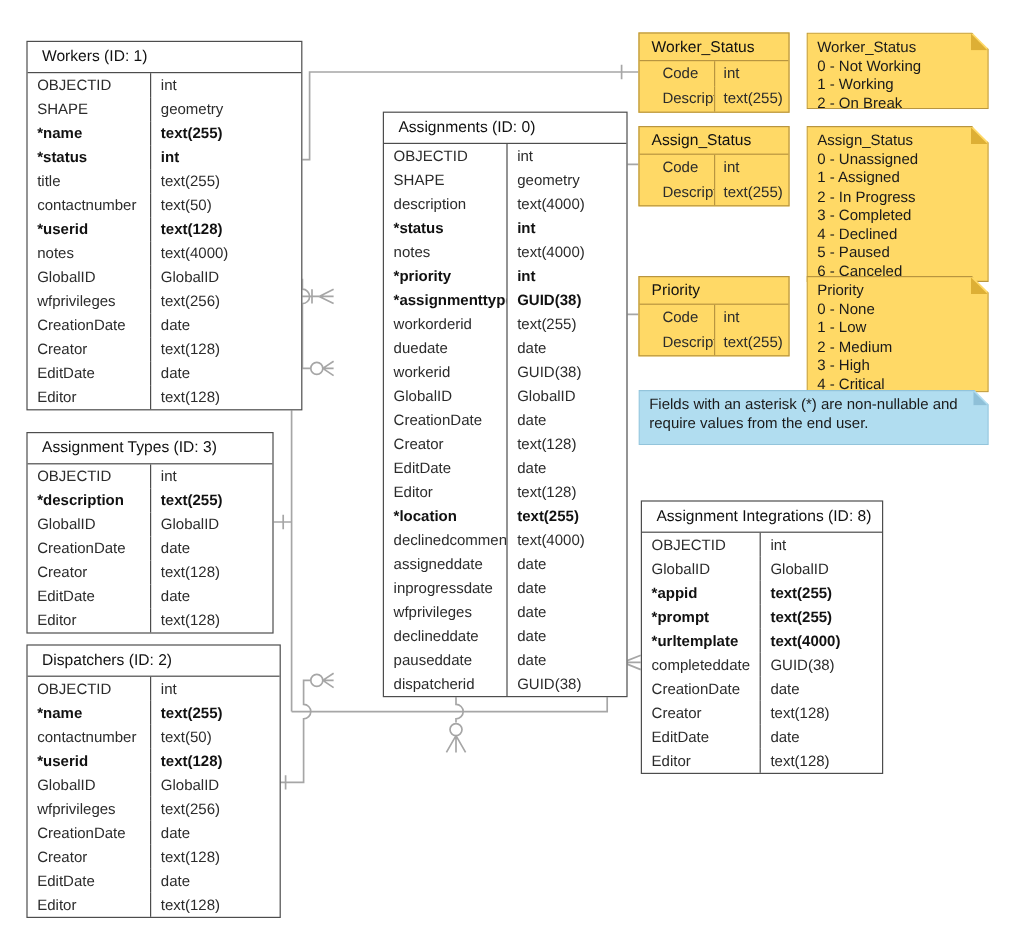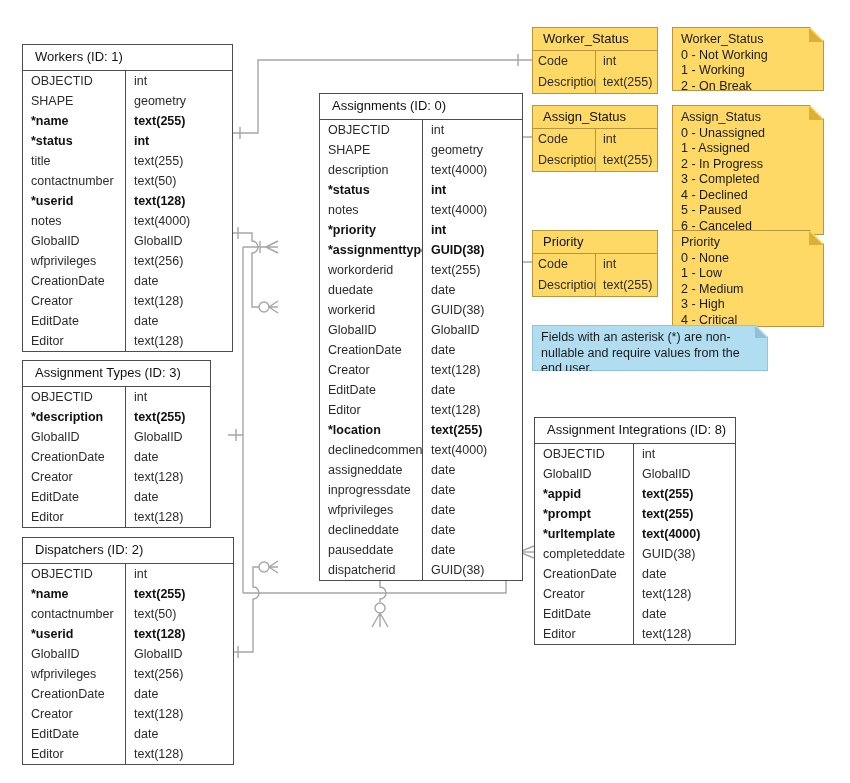--- a/index.html
+++ b/index.html
@@ -12,21 +12,21 @@
   .rows{position:relative;}
   .row{display:flex;height:20px;line-height:20px;font-size:12.5px;color:#2b2b2b;white-space:nowrap;}
   .fname{width:102px;padding-left:8px;box-sizing:border-box;overflow:hidden;}
   .ftype{flex:1;border-left:1px solid #4d4d4d;padding-left:8px;overflow:hidden;}
   .tbl.narrowcol .fname{width:98px;}
   .b{font-weight:bold;color:#111;}
   
   .ytbl{position:absolute;background:#FFD966;border:1px solid #B89540;box-sizing:border-box;z-index:2;}
   .ytbl .tbl-h{height:22px;line-height:21px;border-bottom:1px solid #B89540;padding-left:10px;}
   .ytbl .row{height:21px;line-height:21px;}
-  .ytbl .fname{width:62px;padding-left:5px;}
+  .ytbl .fname{width:62px;padding-left:19px;}
   .ytbl .ftype{border-left:1px solid #B89540;padding-left:7px;}
   
   .note{position:absolute;background:#FFD966;border:1px solid #B89540;box-sizing:border-box;z-index:2;
         font-size:12.5px;line-height:15.5px;padding:4px 8px;
         clip-path:polygon(0 0,calc(100% - 14px) 0,100% 14px,100% 100%,0 100%);}
   .note .fold{position:absolute;top:0;right:0;width:14px;height:14px;background:#DDAF35;
         clip-path:polygon(0 0,100% 100%,0 100%);}
   .note.blue{background:#B1DDF0;border:1px solid #93C4DB;
         clip-path:polygon(0 0,calc(100% - 12px) 0,100% 12px,100% 100%,0 100%);}
   .note.blue .fold{width:12px;height:12px;background:#8FC0D8;}
@@ -78,21 +78,21 @@
       <path d="M 494 221 V 233 M 518 256 V 268"></path>
     </g>
 
     <g>
       <path d="M 380 577 V 587 A 6 6 0 0 1 380 599 V 602"></path>
       <circle cx="380" cy="608" r="5" fill="#ffffff"></circle>
       <path d="M 380 613 L 372 627 M 380 613 L 388 627 M 380 613 V 627"></path>
     </g>
   </svg>
 
-  <div class="tbl" style="left:22px;top:44px;width:211px;">
+  <div class="tbl" style="left:22px;top:34px;width:230px;">
     <div class="tbl-h">Workers (ID: 1)</div>
     <div class="rows">
 
         <div class="row">
           <span class="fname">OBJECTID</span>
           <span class="ftype">int</span>
         </div>
 
         <div class="row">
           <span class="fname">SHAPE</span>
@@ -154,21 +154,21 @@
           <span class="ftype">date</span>
         </div>
 
         <div class="row">
           <span class="fname">Editor</span>
           <span class="ftype">text(128)</span>
         </div>
       </div>
   </div>
 
-  <div class="tbl" style="left:22px;top:360px;width:189px;">
+  <div class="tbl" style="left:22px;top:360px;width:206px;">
     <div class="tbl-h">Assignment Types (ID: 3)</div>
     <div class="rows">
 
         <div class="row">
           <span class="fname">OBJECTID</span>
           <span class="ftype">int</span>
         </div>
 
         <div class="row">
           <span class="fname b">*description</span>
@@ -501,18 +501,18 @@
   </div>
 
   <div class="note" style="left:672px;top:230px;width:152px;height:97px;">
     <span class="fold"></span>
     <span class="noteline">Priority</span>
     <span>
       
     <span class="noteline">0 - None</span><span class="noteline">1 - Low</span><span class="noteline">2 - Medium</span><span class="noteline">3 - High</span><span class="noteline">4 - Critical</span></span>
   </div>
 
-  <div class="note blue" style="left:532px;top:325px;width:236px;height:46px;">
+  <div class="note blue" style="left:532px;top:325px;width:292px;height:46px;">
     <span class="fold"></span>
     <span>Fields with an asterisk (*) are non-nullable and require values from the end user.</span>
   </div>
 
 </div>
 
 </body></html>

